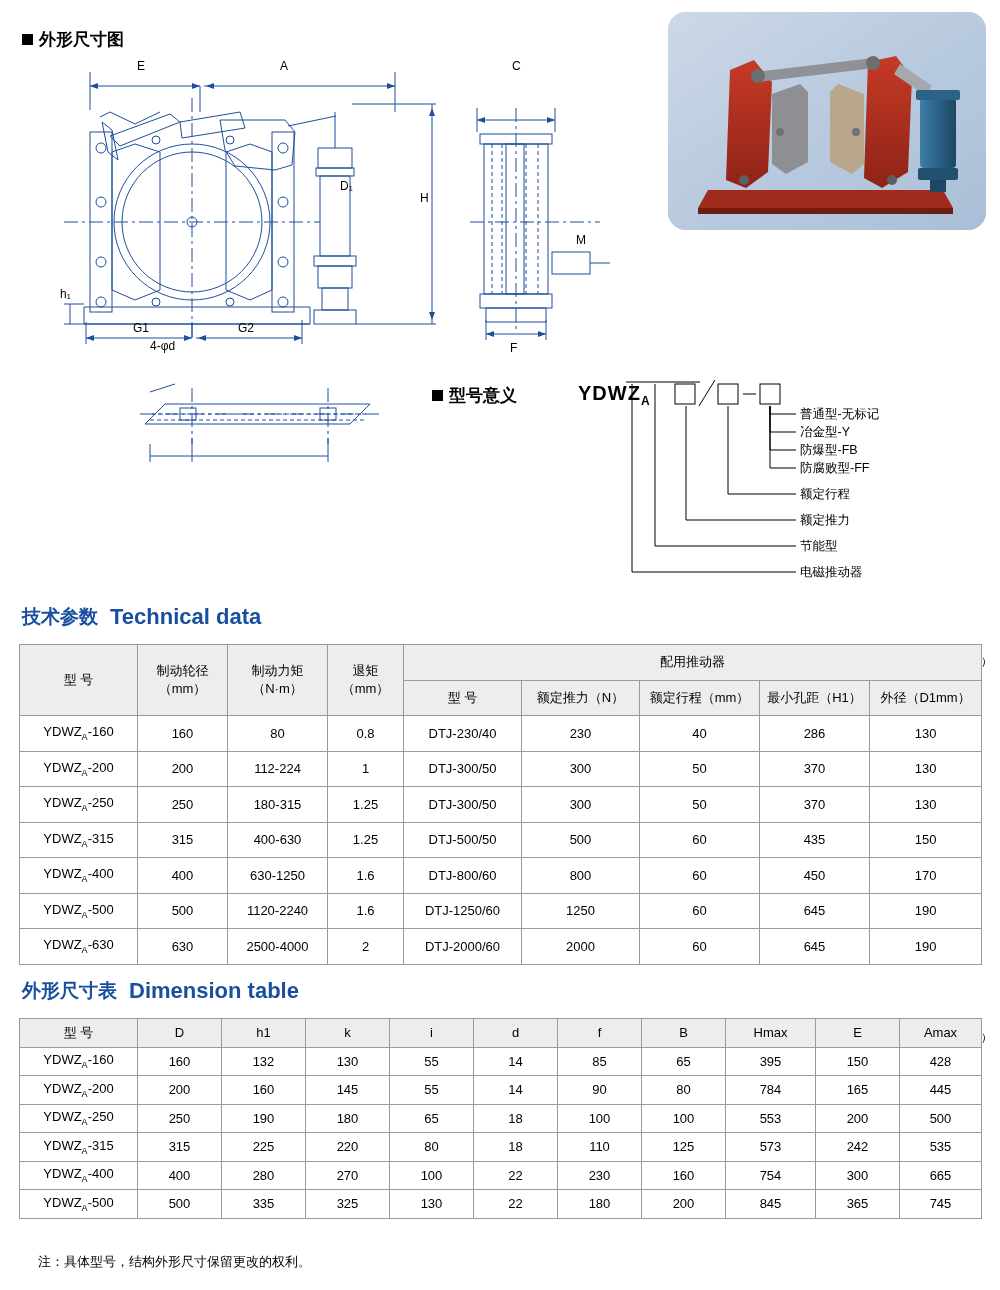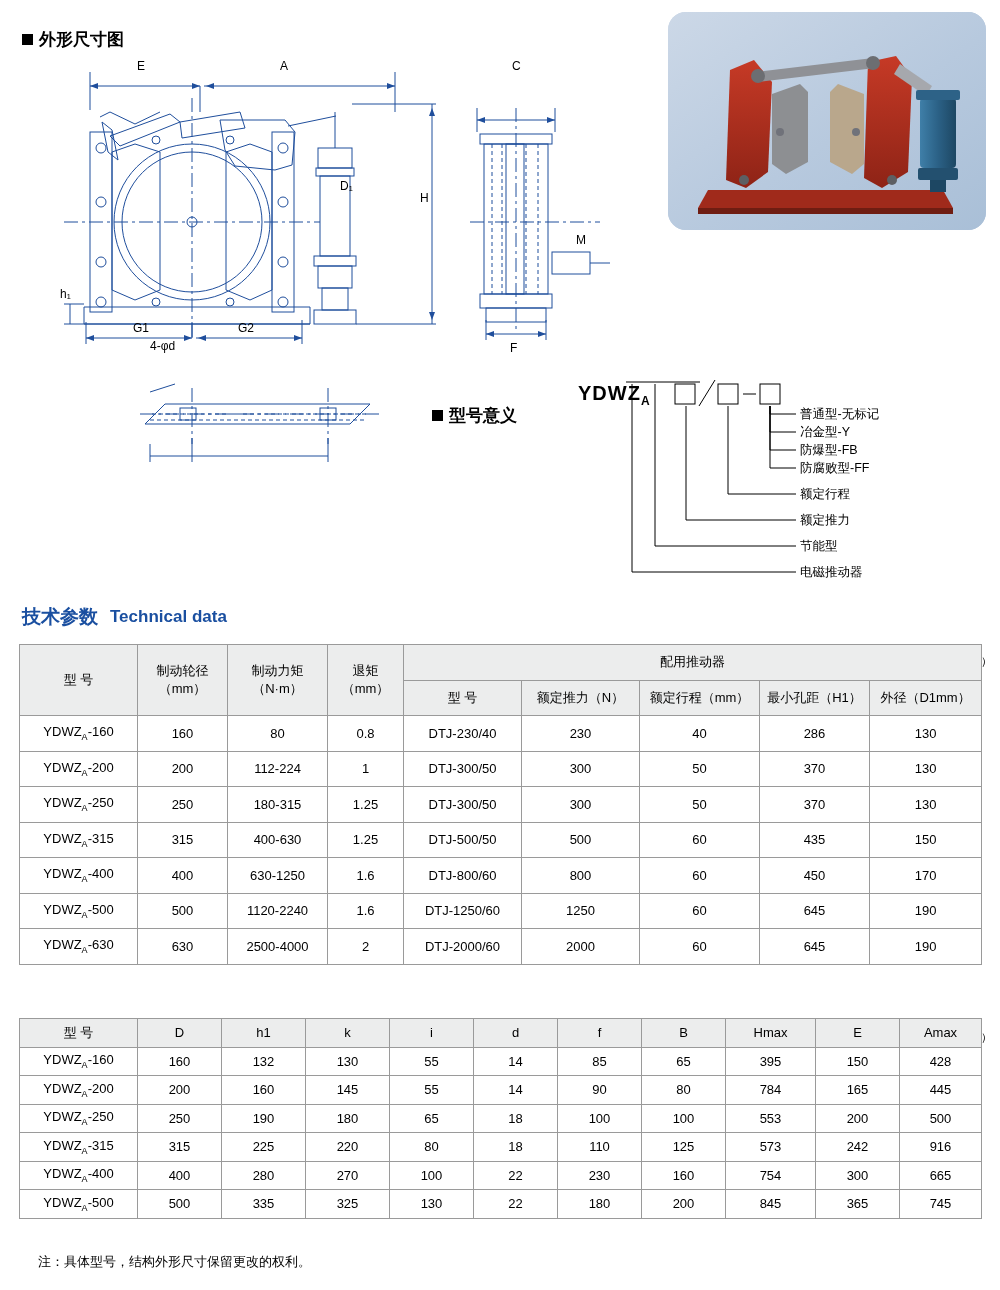--- a/index.html
+++ b/index.html
@@ -29,30 +29,30 @@
 
   
   #photo-box {
     position:absolute; left:668px; top:12px; width:318px; height:218px;
     border-radius:18px; overflow:hidden;
     background:linear-gradient(135deg,#c9d6e6 0%,#b9cbdf 40%,#aec2da 100%);
   }
   #photo-box svg { display:block; }
 
   
-  #model-head { position:absolute; left:432px; top:404px; }
+  #model-head { position:absolute; left:432px; top:384px; }
   #model-title { font-size:17px; font-weight:bold; }
   #model-code { position:absolute; left:578px; top:382px; font-size:20px; font-weight:bold; letter-spacing:1px;}
   #model-code .sub { font-size:12px; vertical-align:sub; }
   #model-svg { position:absolute; left:560px; top:376px; }
 
   
-  .tbl-head-row { display:flex; align-items:center; gap:12px; }
+  .tbl-head-row { display:flex; align-items:flex-start; gap:12px; }
   .tbl-title-cn { font-size:19px; font-weight:bold; color:#1a4fa0; }
-  .tbl-title-en { font-size:17px; font-weight:bold; color:#1a4fa0; }
+  .tbl-title-en { font-size:22px; font-weight:bold; color:#1a4fa0; }
   .unit { position:absolute; right:8px; font-size:11px; color:#000;margin-top:32px; }
 
   table { border-collapse:collapse; width:962px; table-layout:fixed; }
   table td, table th {
     border:1px solid #9a9a9a;
     text-align:center;
     font-size:13px;
     font-weight:normal;
     padding:0;
     height:35px;
@@ -430,20 +430,24 @@
           <td>2</td>
           <td>DTJ-2000/60</td>
           <td>2000</td>
           <td>60</td>
           <td>645</td>
           <td>190</td>
         </tr>
       </tbody>
   </table>
 
+  <div id="dim-head" class="tbl-head-row">
+    <span class="tbl-title-cn">外形尺寸表</span>
+    <span class="tbl-title-en">Dimension table</span>
+  </div>
   <div class="unit" id="dim-unit">单位:（mm）</div>
 
   <table id="dim-table">
     <colgroup>
       <col style="width:118px">
         <col style="width:84px">
         <col style="width:84px">
         <col style="width:84px">
       <col style="width:84px">
         <col style="width:84px">
@@ -512,21 +516,21 @@
           <td>YDWZ<sub>A</sub>-315</td>
           <td>315</td>
           <td>225</td>
           <td>220</td>
           <td>80</td>
           <td>18</td>
           <td>110</td>
           <td>125</td>
           <td>573</td>
           <td>242</td>
-          <td>916</td>
+          <td>535</td>
         </tr>
         <tr>
           <td>YDWZ<sub>A</sub>-400</td>
           <td>400</td>
           <td>280</td>
           <td>270</td>
           <td>100</td>
           <td>22</td>
           <td>230</td>
           <td>160</td>

